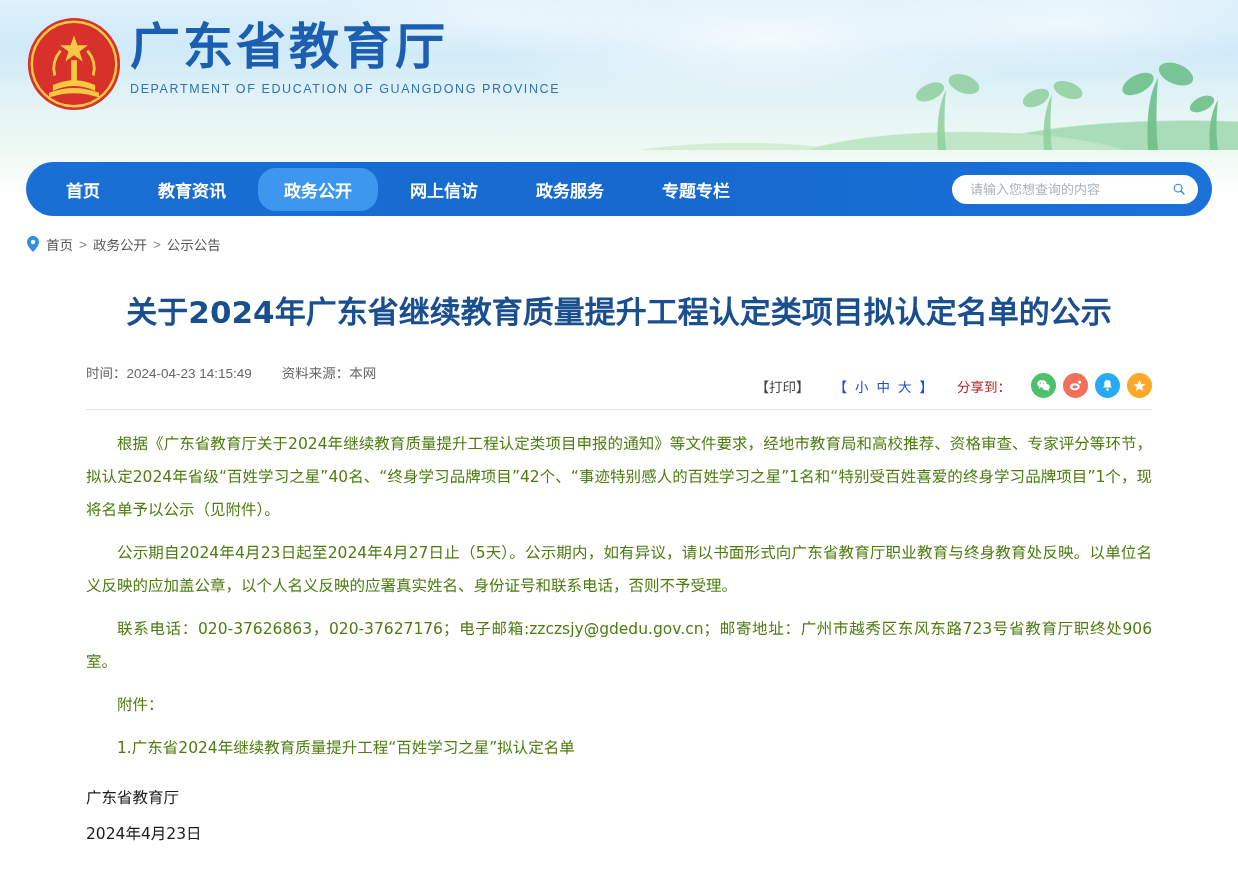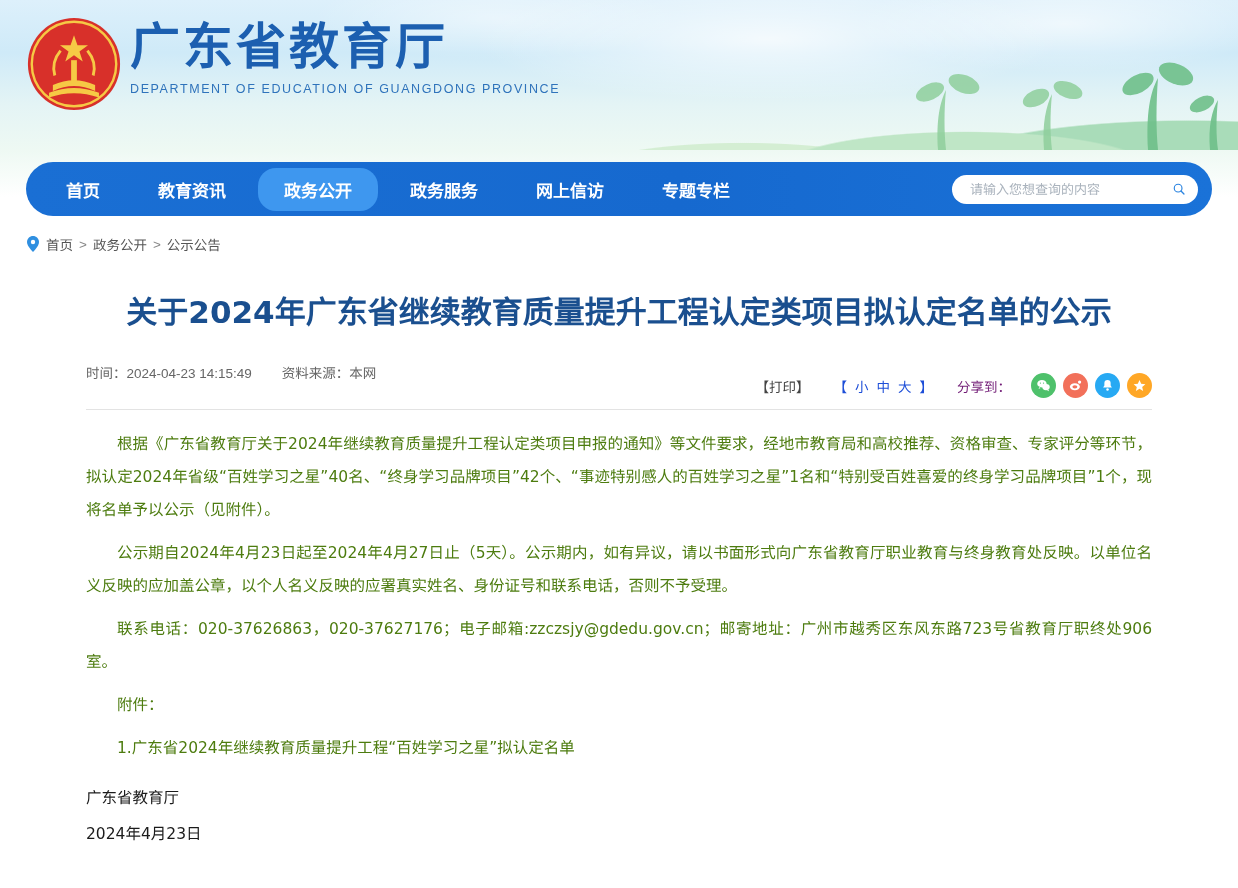--- a/index.html
+++ b/index.html
@@ -114,21 +114,21 @@
     height: 48px;
     display: flex; 
     font-size: 13.5px; color: #666;
     border-bottom: 1px solid #e3e3e3;
   }
   .meta-left { display: flex; gap: 30px; }
   .meta-right { margin-left: auto; display: flex; align-items: center; gap: 20px; }
   .meta-right .print { color: #444; cursor: pointer; }
   .fontsize { color: #1d4ed8; }
   .fontsize span { cursor: pointer; padding: 0 4px; }
-  .share-label { color: #701a75; }
+  .share-label { color: #b91c1c; }
   .share-icons { display: flex; gap: 7px; }
   .sicon {
     width: 25px; height: 25px; border-radius: 50%;
     display: flex; align-items: center; justify-content: center;
     color: #fff; font-size: 13px; cursor: pointer;
   }
   .sicon.wechat { background: #4ec16b; }
   .sicon.weibo  { background: #f2705a; }
   .sicon.qzone  { background: #27a9f3; }
   .sicon.star   { background: #ffa726; }
@@ -186,22 +186,22 @@
     <div class="site-title-cn">广东省教育厅</div>
     <div class="site-title-en">DEPARTMENT OF EDUCATION OF GUANGDONG PROVINCE</div>
   </div>
 </div>
 
 <div class="navwrap">
   <div class="nav">
     <div class="nav-item">首页</div>
     <div class="nav-item">教育资讯</div>
     <div class="nav-item active">政务公开</div>
+    <div class="nav-item">网上信访</div>
     <div class="nav-item">政务服务</div>
-    <div class="nav-item">网上信访</div>
     <div class="nav-item">专题专栏</div>
 
     <div class="search-box">
       <input class="search-input" type="text" placeholder="请输入您想查询的内容" style="">
       <button class="search-btn">
         <svg width="20" height="20" viewBox="0 0 24 24">
           <circle cx="10.5" cy="10.5" r="6.6" fill="none" stroke="#2b84e0" stroke-width="2"></circle>
           <line x1="15.4" y1="15.4" x2="20.5" y2="20.5" stroke="#2b84e0" stroke-width="2.2" stroke-linecap="round"></line>
         </svg>
       </button>

